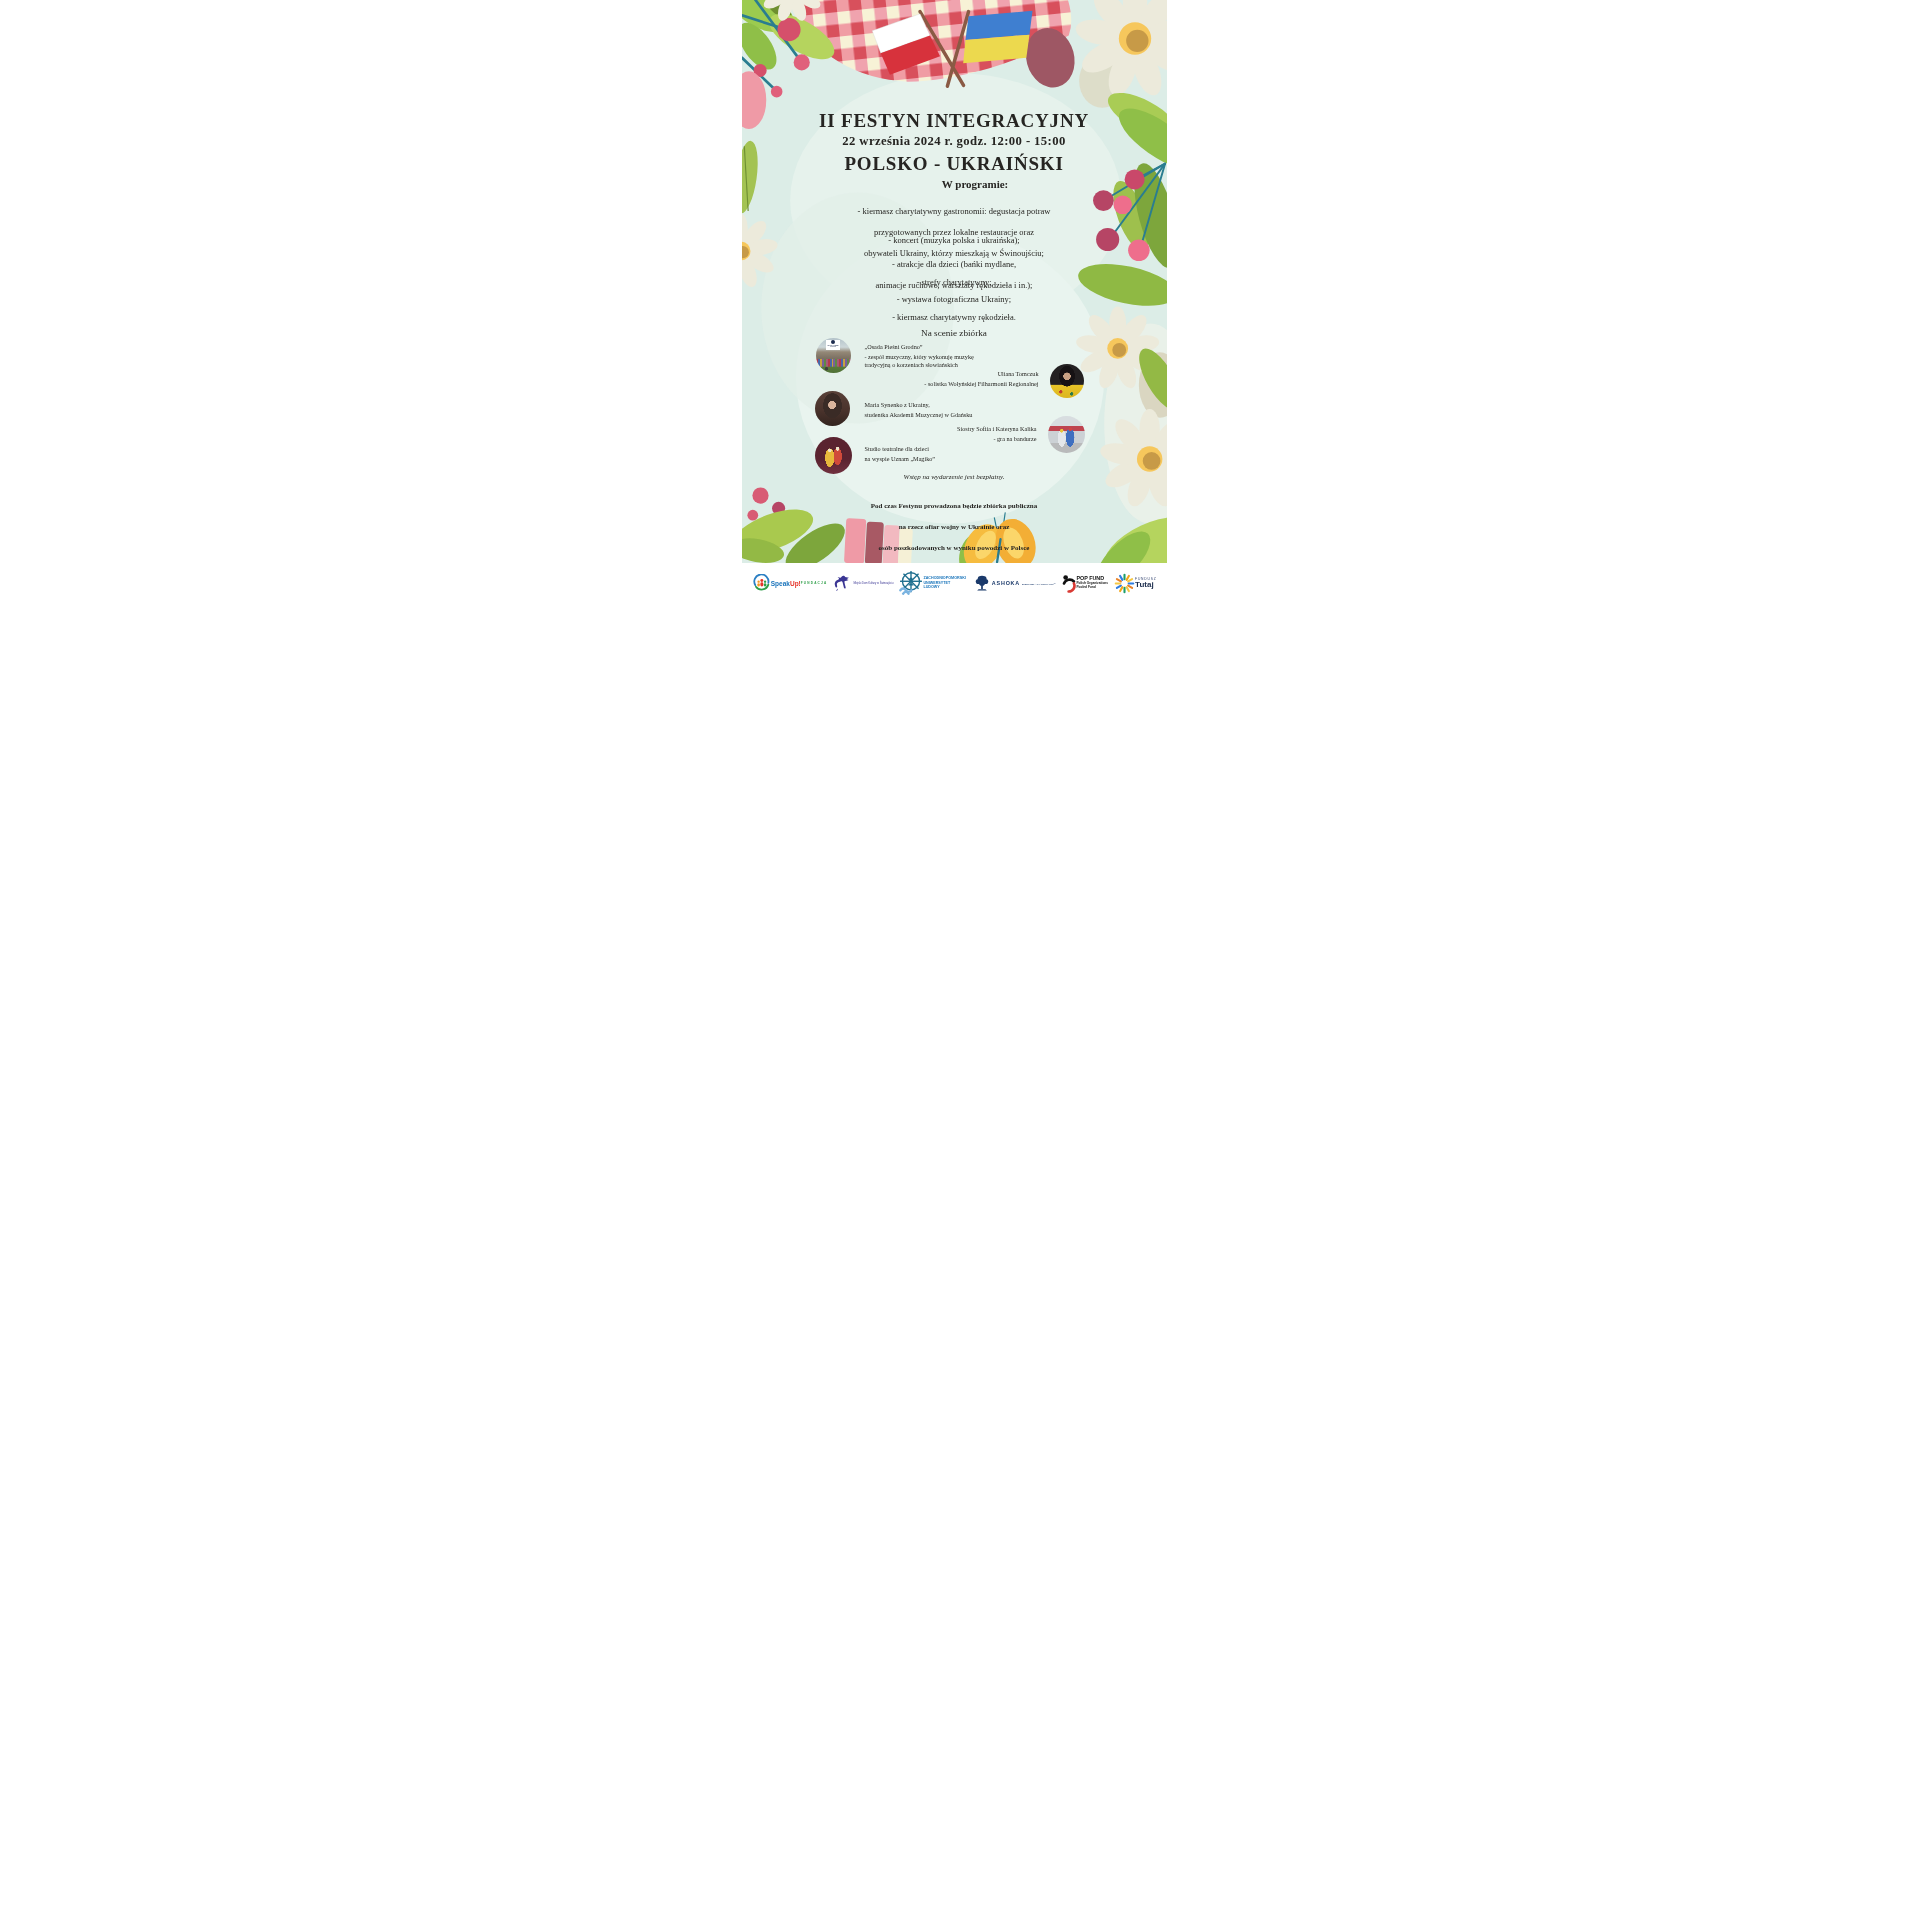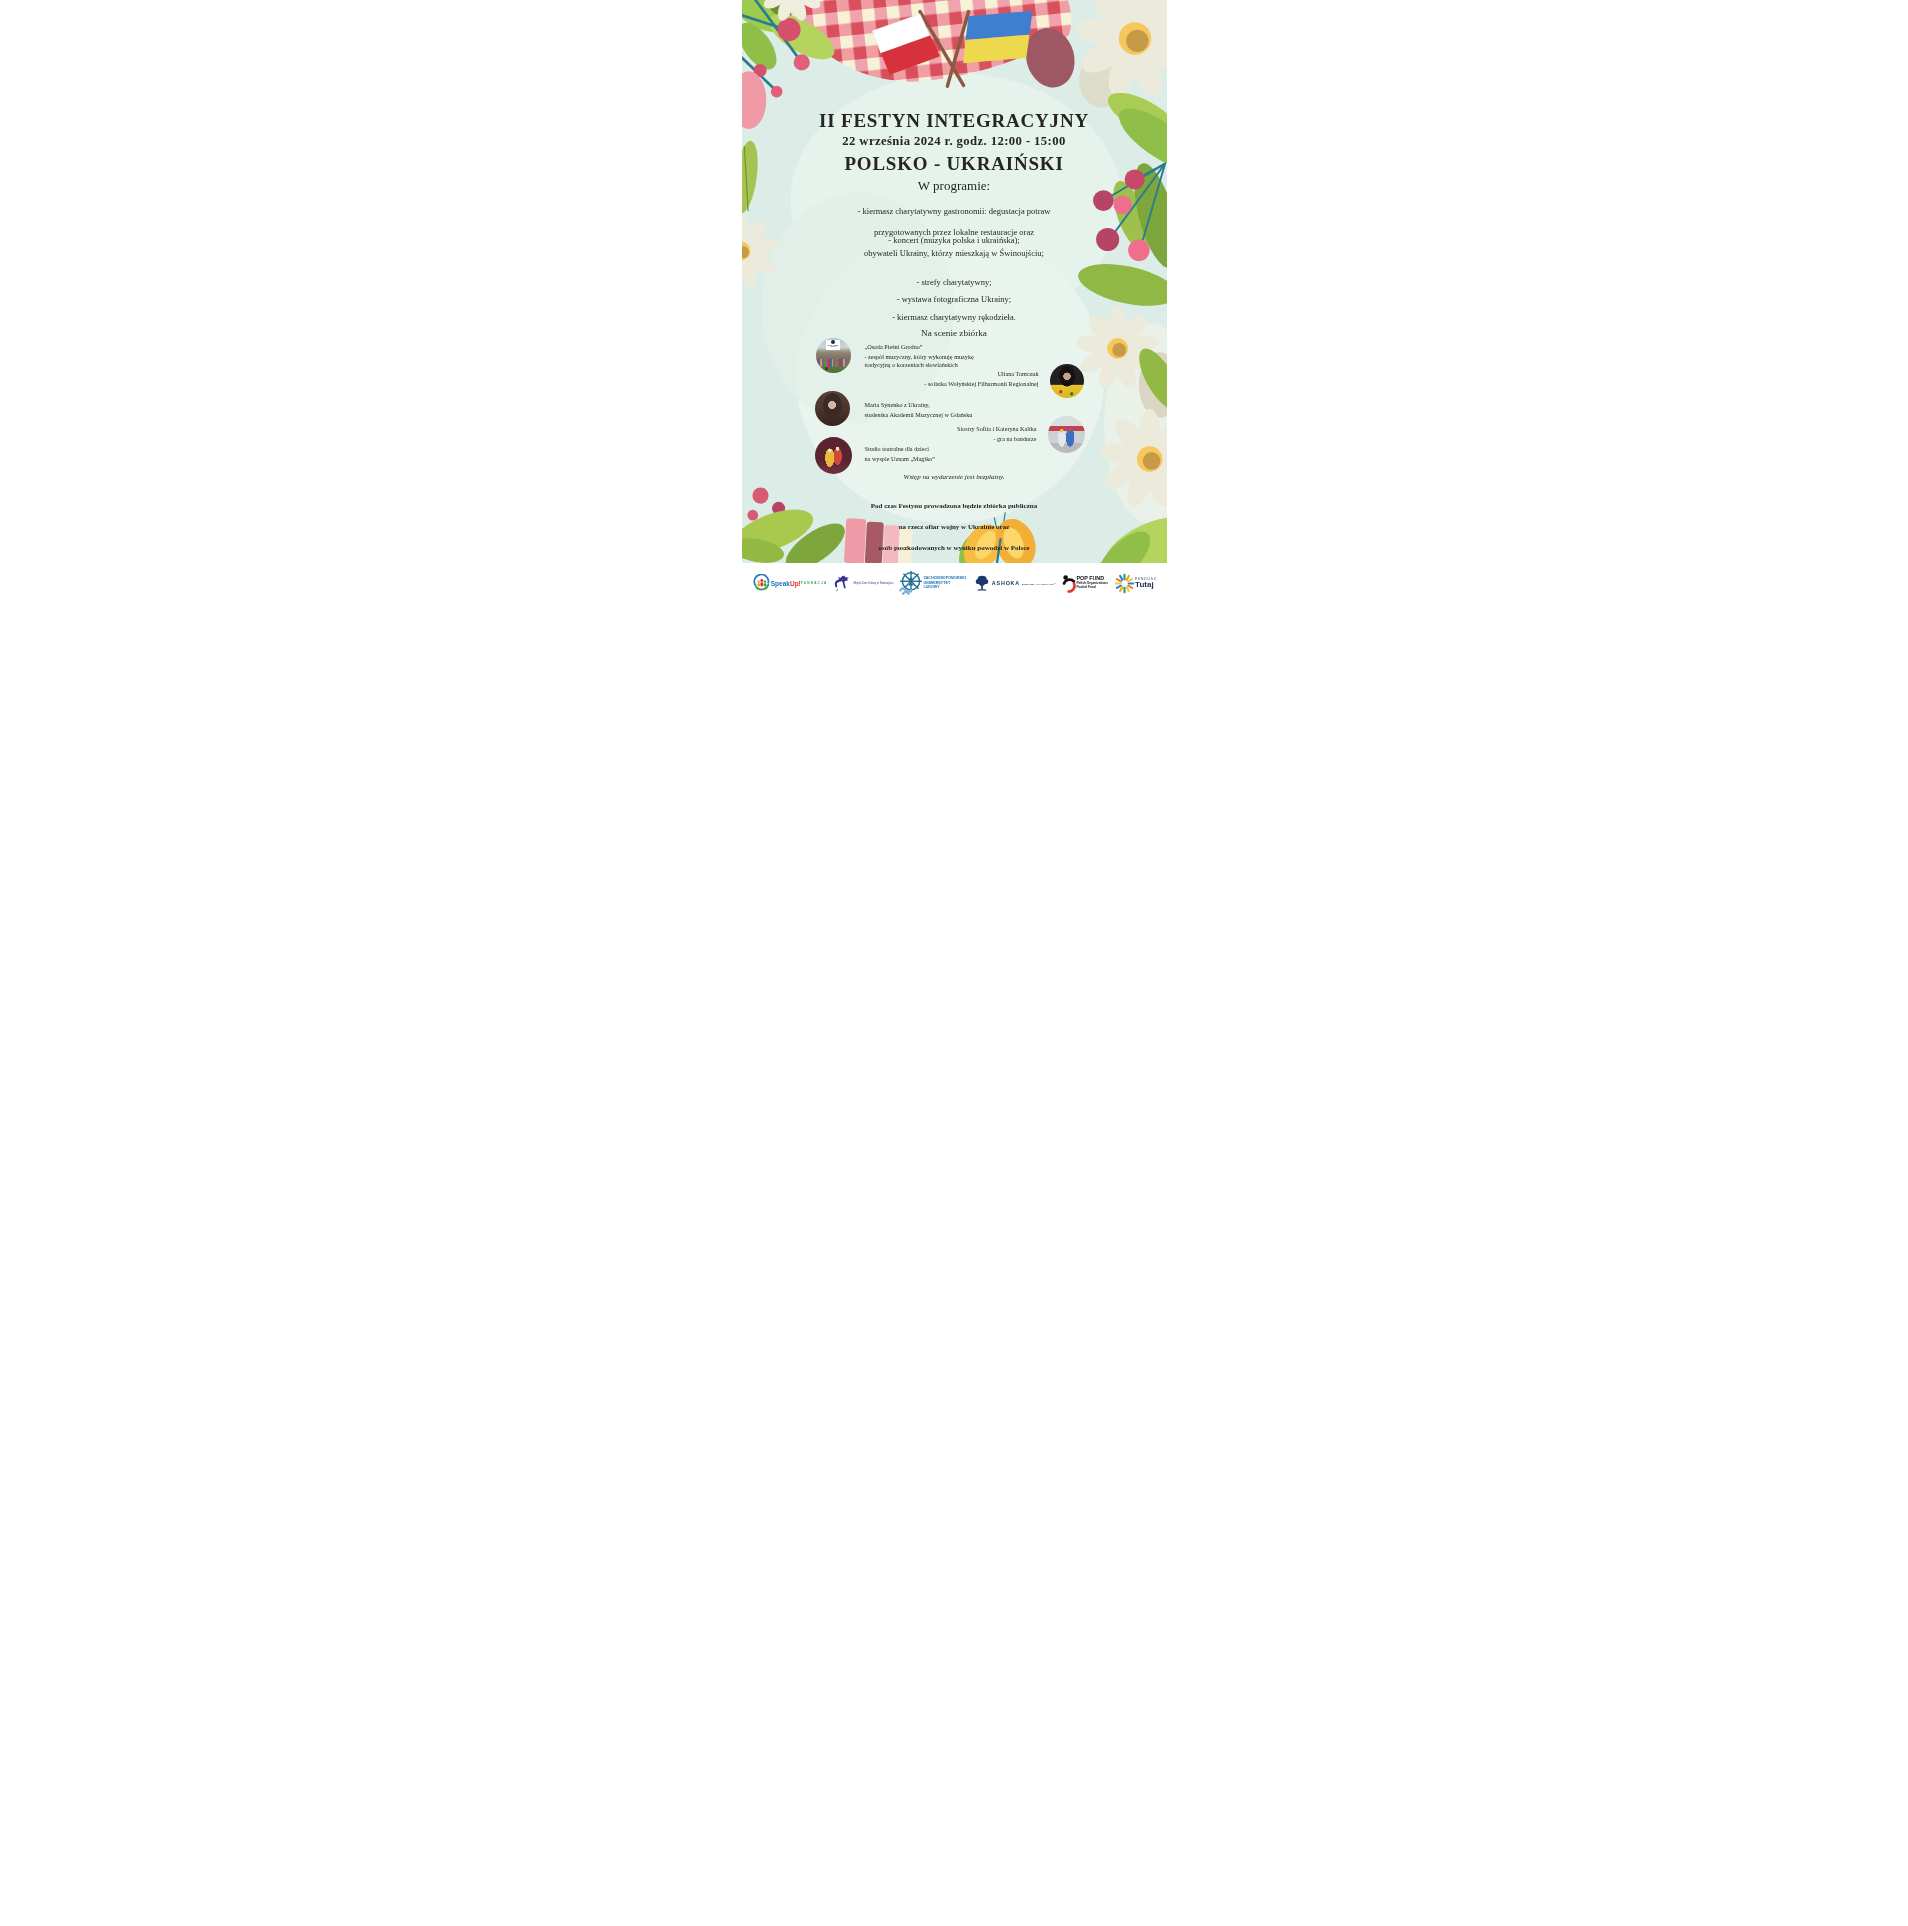--- a/index.html
+++ b/index.html
@@ -3,21 +3,21 @@
 <meta charset="utf-8">
 <style>
   html,body{margin:0;padding:0;background:#ffffff;}
   .poster{position:relative;width:425px;height:603px;margin:0 auto;overflow:hidden;
           background:#fef9c3;font-family:"Liberation Serif",serif;color:#262522;}
   .decor{position:absolute;inset:0;width:100%;height:100%;}
   .txt{position:absolute;left:0;width:100%;text-align:center;white-space:pre-line;}
   .title{top:88px;font-size:19px;line-height:21.6px;font-weight:700;letter-spacing:0.8px;}
   .date{top:134px;font-size:12.7px;font-weight:700;letter-spacing:0.4px;}
   .venue{top:150px;font-size:12px;line-height:13.5px;font-weight:700;}
-  .prog-head{top:178px;font-size:13px;font-weight:400;}
+  .prog-head{top:178px;font-size:11px;font-weight:700;padding-left:21px;}
   .prog{font-size:8.5px;line-height:10.4px;}
   .p1{top:196px;} .p2{top:235px;} .p3{top:249px;} .p4{top:277px;} .p5{top:294px;} .p6{top:312px;}
   .stage-head{top:328px;font-size:9.2px;}
   .perf{position:absolute;font-size:6.2px;line-height:8.3px;}
   .perf .nm{margin-bottom:1.9px;}
   .perf.right{text-align:right;}
   .note{top:473px;font-size:7px;font-style:italic;}
   .fund{top:491px;font-size:7px;line-height:10.4px;font-weight:700;}
   .photo{position:absolute;border-radius:50%;overflow:hidden;}
   .ph1{left:74px;top:338px;width:35px;height:35px;
@@ -218,20 +218,24 @@
   </div>
   <div class="txt date">22 września 2024 r. godz. 12:00 - 15:00</div>
   <div class="txt prog-head">W programie:</div>
 
   <div class="txt prog p1">
     <div>- kiermasz charytatywny gastronomii: degustacja potraw</div>
     <div>przygotowanych przez lokalne restauracje oraz</div>
     <div>obywateli Ukrainy, którzy mieszkają w Świnoujściu;</div>
   </div>
   <div class="txt prog p2">- koncert (muzyka polska i ukraińska);</div>
+  <div class="txt prog p3">
+    <div>- atrakcje dla dzieci (bańki mydlane,</div>
+    <div>animacje ruchowe, warsztaty rękodzieła i in.);</div>
+  </div>
   <div class="txt prog p4">- strefy charytatywny;</div>
   <div class="txt prog p5">- wystawa fotograficzna Ukrainy;</div>
   <div class="txt prog p6">- kiermasz charytatywny rękodzieła.</div>
 
   <div class="txt stage-head">Na scenie zbiórka</div>
 
   <div class="photo ph1">
     <div class="badge">
       <div class="dot"></div>
       <div class="b1">OSADA PIEŚNI</div>

